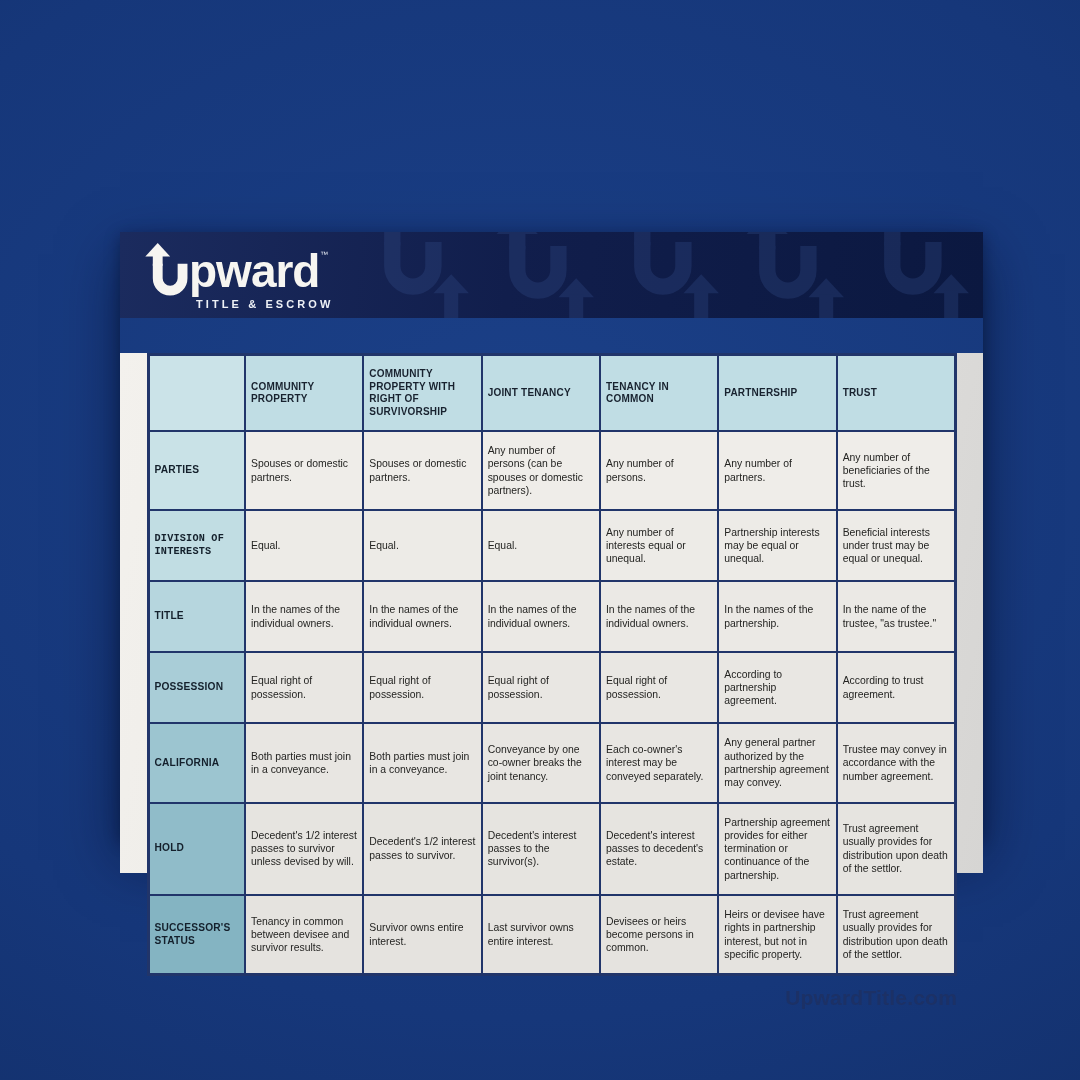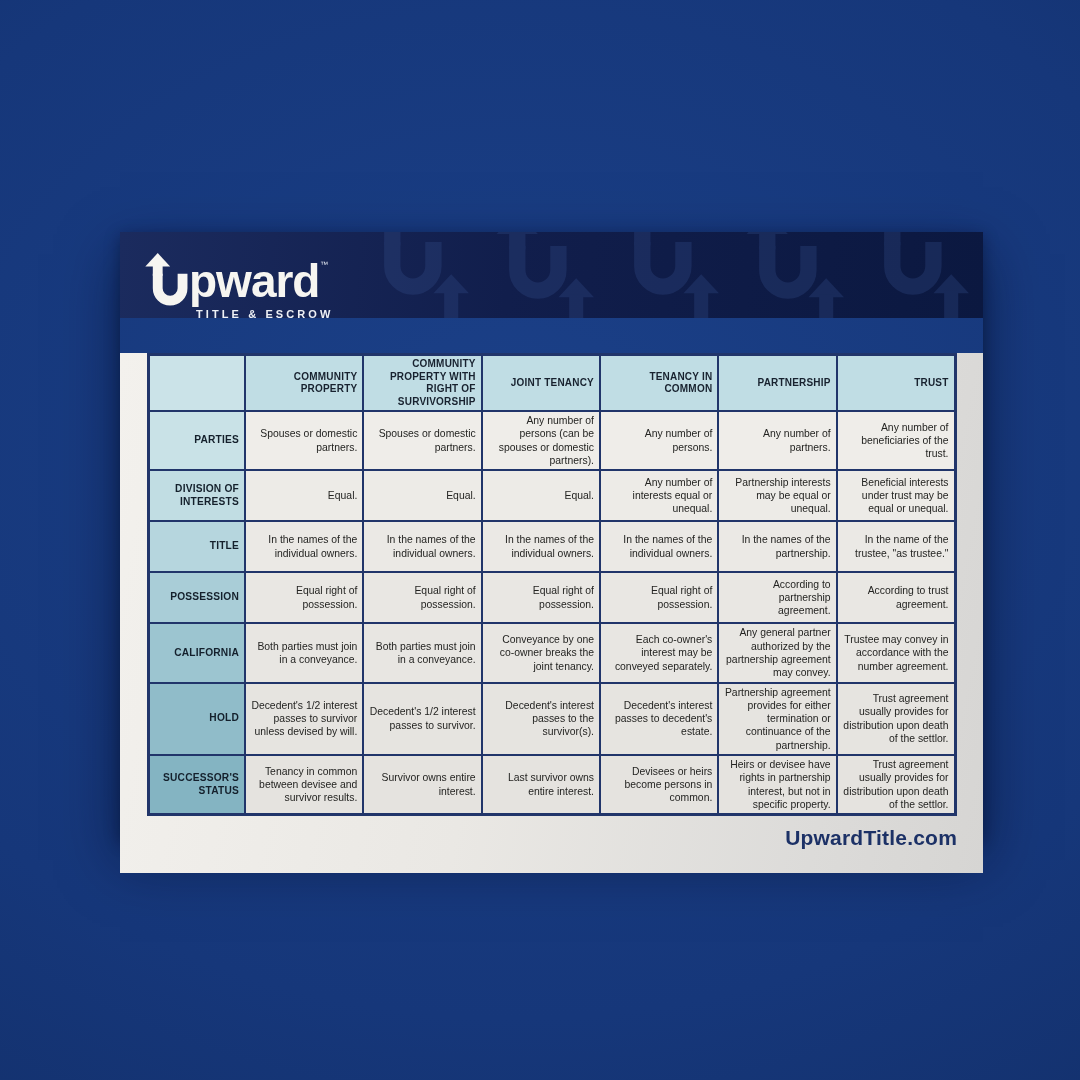--- a/index.html
+++ b/index.html
@@ -11,21 +11,21 @@
   .poster{
     position:absolute;left:120px;top:232px;width:863px;height:606px;
     box-shadow:0 22px 55px rgba(3,10,35,.55), 0 4px 14px rgba(3,10,35,.4);
   }
   
   .band{
     position:relative;height:86px;overflow:hidden;
     background:linear-gradient(95deg,#1b2b5e 0%,#111e4c 45%,#0b1840 100%);
   }
   .wm{position:absolute;color:#35508d;opacity:.30;}
-  .logo{position:absolute;left:24px;top:19px;width:200px;height:70px;z-index:2;}
+  .logo{position:absolute;left:24px;top:9px;width:200px;height:70px;z-index:2;}
   .logo .u-icon{position:absolute;left:0;top:0;height:60px;width:44px;color:#f6f5f1;}
   .logo .wordmark{
     position:absolute;left:45px;top:7px;font-size:46px;font-weight:700;
     color:#f6f5f1;letter-spacing:-1px;line-height:1;
   }
   .logo .tm{position:absolute;left:176px;top:9px;font-size:8px;color:#dfe4ee;}
   .logo .tagline{
     position:absolute;left:52px;top:57px;font-size:11px;font-weight:700;
     letter-spacing:3.1px;color:#eef1f6;white-space:nowrap;
   }
@@ -35,32 +35,32 @@
     background:linear-gradient(102deg,#f3f1ed 0%,#eae8e4 45%,#dcdbd9 82%,#d6d5d3 100%);
   }
   .poster-title{
     margin:0;padding-top:14px;text-align:center;
     font-size:24px;font-weight:700;color:#1c3166;letter-spacing:.2px;
   }
   table.cmp{
     border-collapse:collapse;table-layout:fixed;width:810px;margin:35px auto 0;
     border:3px solid #21356a;
   }
-  .cmp th,.cmp td{border:2px solid #21356a;vertical-align:middle;text-align:right;padding:2px 5px;}
+  .cmp th,.cmp td{border:2px solid #21356a;vertical-align:middle;text-align:left;padding:12px 5px;}
   .cmp col.lbl{width:97px;}
   .cmp thead th{
     height:45px;font-size:10px;font-weight:700;color:#18222f;letter-spacing:.2px;line-height:1.25;
   }
   .cmp tbody th{font-size:10.2px;font-weight:700;color:#14202c;line-height:1.25;letter-spacing:.2px;}
   .cmp td{font-size:10.4px;color:#242422;line-height:1.28;height:45px;}
   
   .hdr  {background:#c0dde4;}
   .hdr0 {background:#cbe3e8;}
   .r0 th{background:#c9e2e7;margin-top:16px;} .r0 td{background:#efede9;}
-  .r1 th{background:#c1dde3;} .r1 td{background:#edebe7;}
+  .r1 th{background:#c1dde3;font-family:Liberation Mono, monospace;} .r1 td{background:#edebe7;}
   .r2 th{background:#b6d6de;} .r2 td{background:#ebe9e5;}
   .r3 th{background:#a9cdd7;} .r3 td{background:#e9e7e3;}
   .r4 th{background:#9cc5d0;} .r4 td{background:#e8e6e2;}
   .r5 th{background:#90bcc9;} .r5 td{background:#e6e4e0;}
   .r6 th{background:#84b4c2;} .r6 td{background:#e5e3df;}
   .site-url{
     margin:10px 26px 0 0;text-align:right;
     font-size:21px;font-weight:700;color:#1c3166;letter-spacing:.2px;
   }
 </style>

